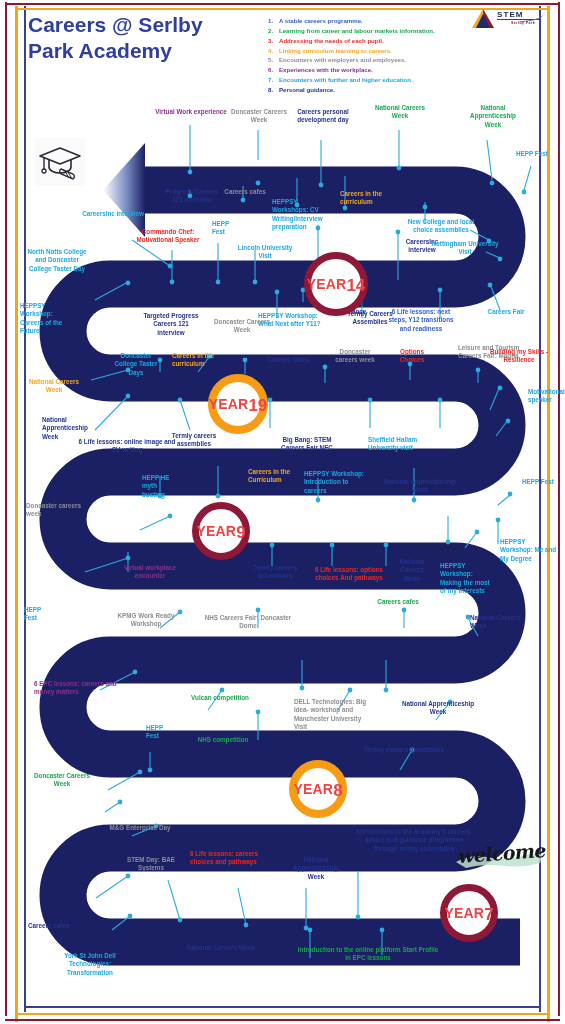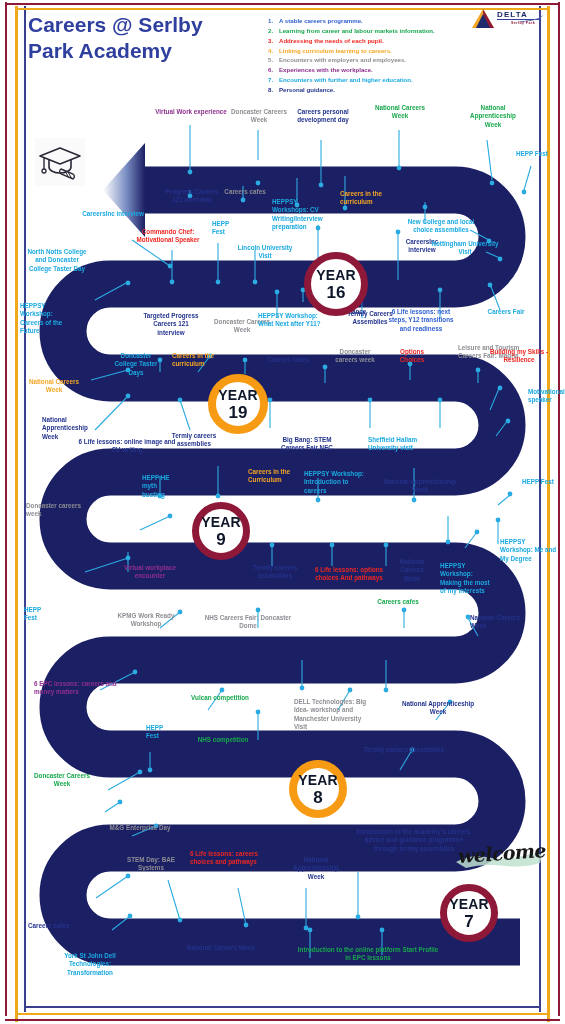--- a/index.html
+++ b/index.html
@@ -46,22 +46,22 @@
   #delta .dswoosh{position:absolute;left:48px;top:4px;width:24px;height:8px;
     border-bottom:1.4px solid #5a6bb5;border-radius:0 0 60% 10%;transform:rotate(-7deg);}
 
   
   #board{position:absolute;left:0;top:0;width:565px;height:1024px;}
   #snake{position:absolute;left:0;top:0;}
 
   
   .badge{
     position:absolute;border-radius:50%;background:#ffffff;
-    display:flex;flex-direction:column;align-items:center;justify-content:center;
-    font-weight:bold;color:#0f172a;line-height:1.0;z-index:40;
+    display:flex;flex-direction:row;align-items:center;justify-content:center;
+    font-weight:bold;color:#ef4444;line-height:1.0;z-index:40;
   }
   .badge .yw{font-size:14px;letter-spacing:.2px;}
   .badge .yn{font-size:17px;margin-top:2px;}
 
   
   .lab{
     position:absolute;font-size:6.3px;font-weight:bold;line-height:1.34;
     z-index:30;
   }
   .lab.c{text-align:center;}
@@ -109,21 +109,21 @@
       <div class="bm" style="color: rgb(26, 169, 224);"><span class="num">7.</span><span>Encounters with further and higher education.</span></div>
       <div class="bm" style="color: rgb(35, 51, 140);"><span class="num">8.</span><span>Personal guidance.</span></div>
     </div>
   <div id="delta">
     <svg width="24" height="22" viewBox="0 0 24 22">
       <polygon points="12,1 23,20 1,20" fill="#f5a623"></polygon>
       <polygon points="12,1 23,20 13,20" fill="#8e1838"></polygon>
       <polygon points="12,6 19,20 5,20" fill="#1d2a6b"></polygon>
       <polygon points="12,6 12,20 5,20" fill="#ffffff" opacity="0.0"></polygon>
     </svg>
-    <div class="dtxt">DELTA</div>
+    <div class="dtxt">STEM</div>
     <div class="dline"></div>
     <div class="dswoosh"></div>
     <div class="dsub">Serlby Park</div>
   </div>
 </div>
 
 <div id="board">
   <svg id="snake" width="565" height="1024" viewBox="0 0 565 1024">
     <defs>
       <linearGradient id="arrowg" x1="0" y1="0" x2="1" y2="0">
@@ -328,21 +328,21 @@
       <line x1="9" y1="20" x2="9" y2="31" stroke="#2a2a38" stroke-width="1.4"></line>
       <circle cx="9" cy="33" r="2" fill="none" stroke="#2a2a38" stroke-width="1.3"></circle>
       <path d="M26,31 l12,5 a3,3 0 0 1 0,5 l-12,-5 a3,3 0 0 1 0,-5 z" fill="none" stroke="#2a2a38" stroke-width="1.4"></path>
       <line x1="30" y1="33" x2="34" y2="40" stroke="#2a2a38" stroke-width="1"></line>
       <line x1="33" y1="34" x2="37" y2="41" stroke="#2a2a38" stroke-width="1"></line>
     </svg>
   </div>
 
   <div class="badge" id="badge11" style="left: 304px; top: 252px; width: 50px; height: 50px; border: 7px solid rgb(142, 24, 56);">
     <span class="yw">YEAR</span>
-    <span class="yn">16</span>
+    <span class="yn">14</span>
   </div>
   <div class="badge" id="badge10" style="left: 208px; top: 374px; width: 44px; height: 44px; border: 8px solid rgb(248, 155, 20);">
     <span class="yw">YEAR</span>
     <span class="yn">19</span>
   </div>
   <div class="badge" id="badge9" style="left: 192px; top: 502px; width: 44px; height: 44px; border: 7px solid rgb(142, 24, 56);">
     <span class="yw">YEAR</span>
     <span class="yn">9</span>
   </div>
   <div class="badge" id="badge8" style="left: 289px; top: 760px; width: 42px; height: 42px; border: 8px solid rgb(248, 155, 20);">

